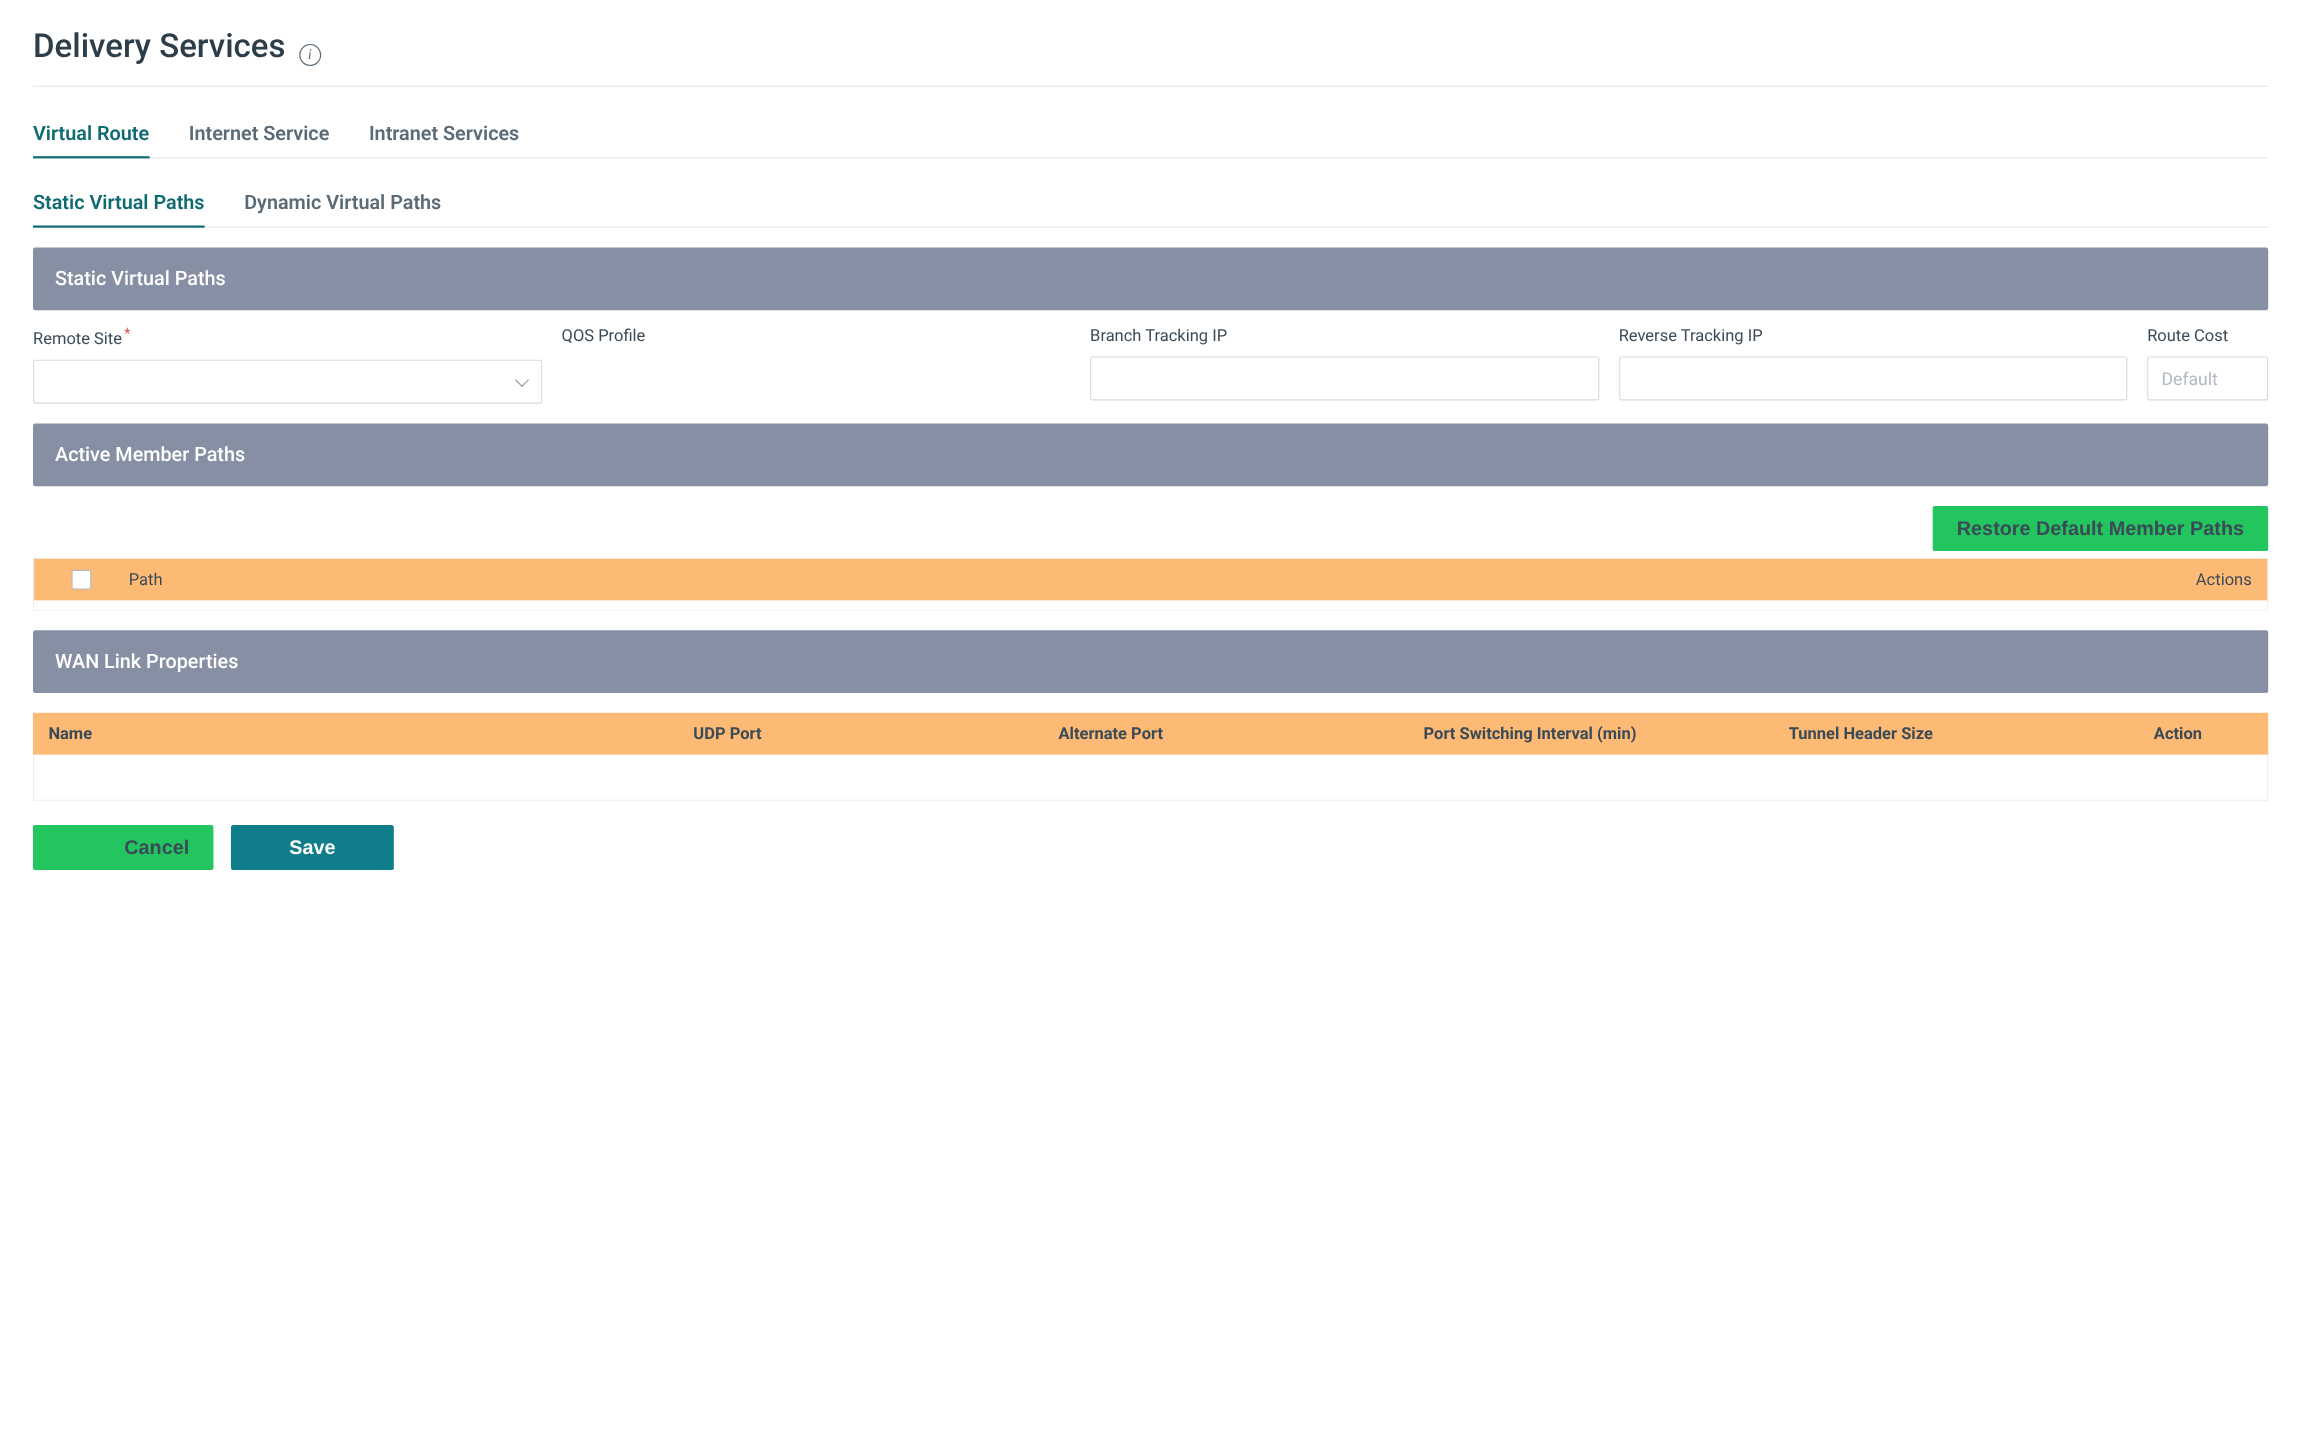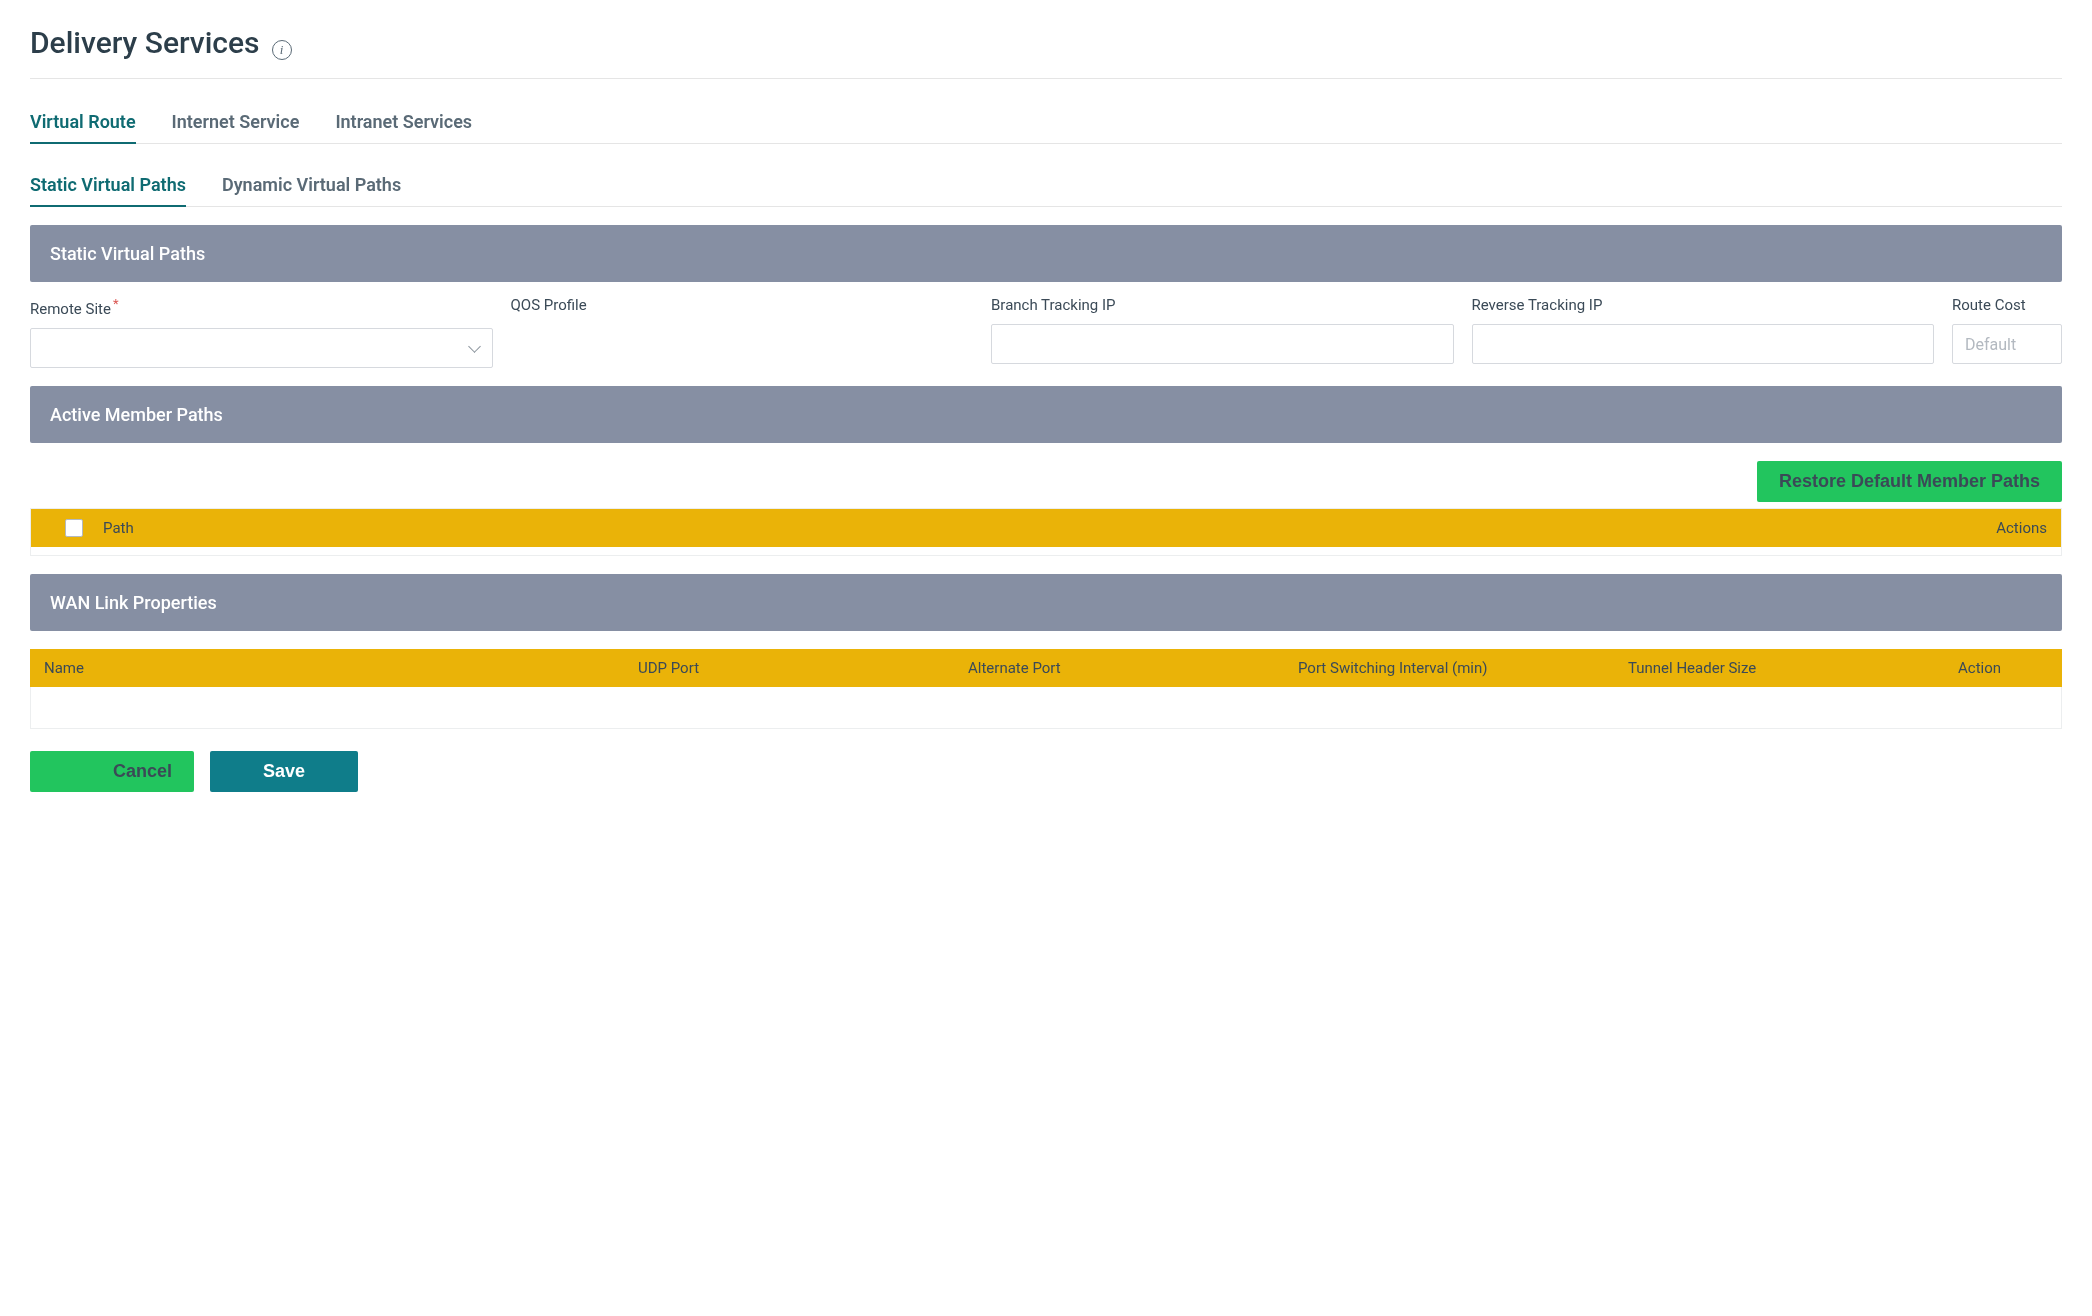--- a/index.html
+++ b/index.html
@@ -150,25 +150,26 @@
     color: #3b4a57;
   }
   .btn.primary {
     background: #0f7d8a;
     color: #ffffff;
   }
   .table {
     margin-top: 6px;
     border: 1px solid #eceeef;
   }
-  .table-no-border { border:none; margin-top:18px; }
+  .table-no-border { border:none; margin-top:18px;font-weight:bold; }
   .table-head {
     display: flex;
-    background: #eab308;
+    background: #fdba74;
     padding: 10px 14px;
+    gap: 14px;
     color: #3b4a57;
     font-size: 15px;
   }
   .th.checkbox-col { flex: 0 0 58px; display:flex; justify-content:center; }
   .th.path-col { flex: 1; }
   .th.actions-col { flex: 0 0 80px; text-align: right; }
   .checkbox {
     width: 18px; height: 18px;
     border: 1.5px solid #b3b9c0;
     border-radius: 2px;

